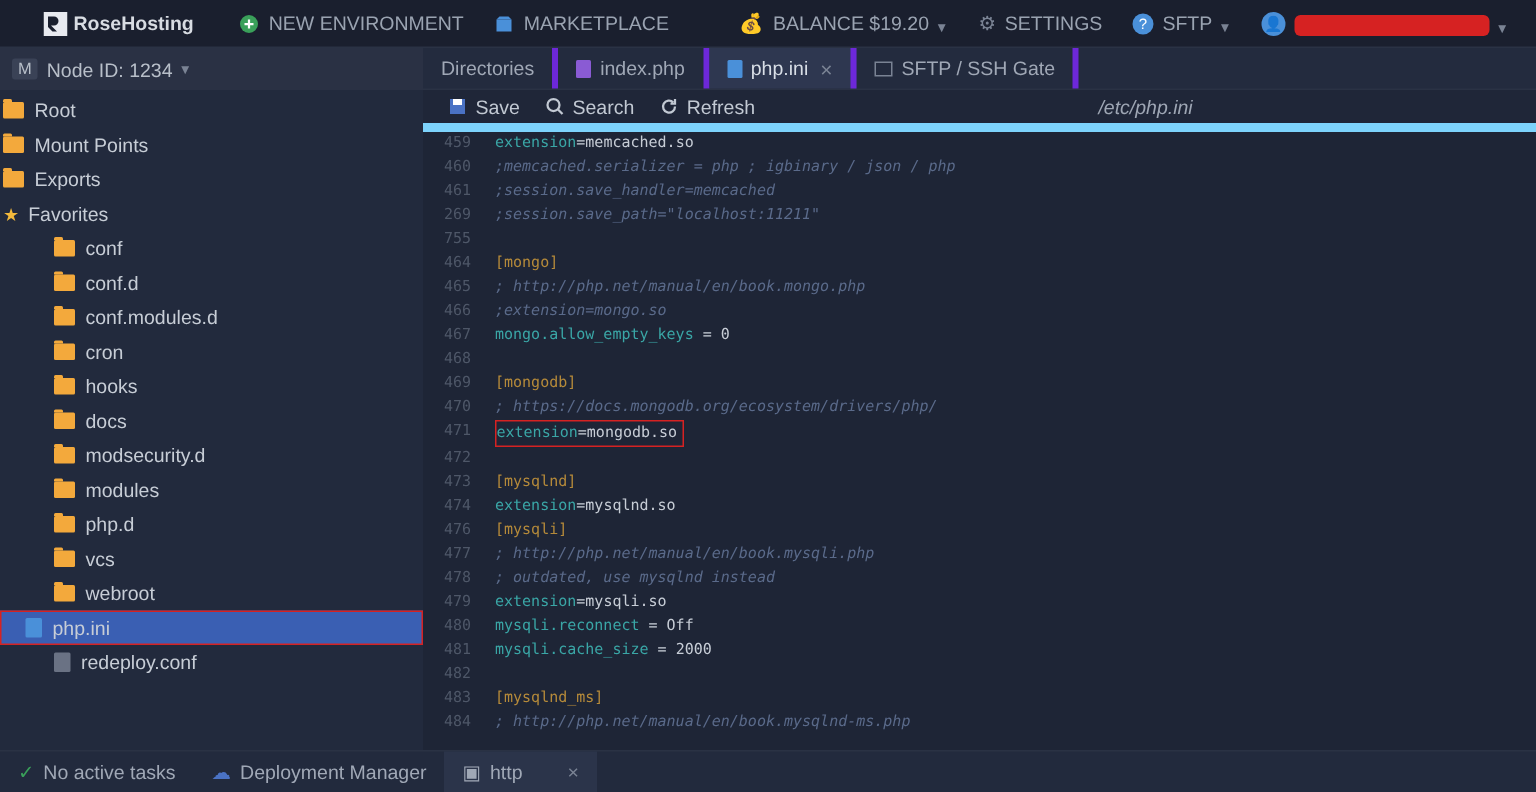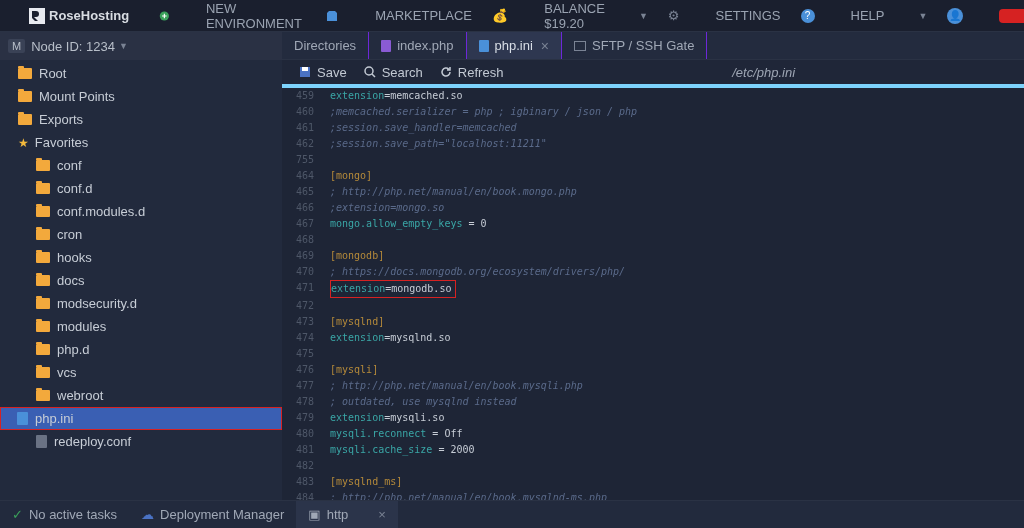--- a/index.html
+++ b/index.html
@@ -15,59 +15,59 @@
 .topbar {
   height: 32px;
   background: #1a1f2e;
   display: flex;
   align-items: center;
   padding: 0 8px;
   border-bottom: 1px solid #2a3244;
 }
 .logo { display: flex; align-items: center; margin-right: 20px; font-weight: bold; color: #d8dce2; padding-left: 21px; }
 .logo svg { margin-right: 4px; }
-.topbar-item { display: flex; align-items: center; cursor: pointer; padding: 0 10px; color: #9aa3b1; gap: 30px; }
+.topbar-item { display: flex; align-items: flex-end; cursor: pointer; padding: 0 10px; color: #9aa3b1; }
 .topbar-spacer { flex: 1; }
 .userbar { width: 130px; height: 14px; background: #d62222; border-radius: 4px; margin-left: 6px; }
 .dropdown-arrow { margin-left: 4px; font-size: 9px; color: #7a8394; }
 
 .columns { display: flex; height: 468px; }
 .leftcol { width: 282px; background: #222a3d; display: flex; flex-direction: column; }
 .rightcol { flex: 1; background: #1e2536; display: flex; flex-direction: column; }
 
 .node-header {
   height: 28px; background: #2a3144; display: flex; align-items: center; padding: 0 8px; color: #b8bfc9;
 }
 .node-header .chip { background: #3a4256; padding: 1px 4px; border-radius: 2px; margin-right: 6px; font-size: 11px; }
 
 .tree { flex: 1; overflow: auto; padding-top: 2px; }
 .tree-item {
-  display: flex; align-items: center; height: 23px; padding-left: 18px; cursor: pointer; color: #c7cdd6;
+  display: flex; align-items: center; height: 23px; padding-left: 2px; cursor: pointer; color: #c7cdd6;
 }
 .tree-item.lvl1 { padding-left: 36px; }
 .tree-item.selected { background: #3a5fb3; }
 .tree-item.highlight-red { border: 1.5px solid #d62222; padding-left: 16px; }
 .folder-icon { width: 14px; height: 11px; background: #f3a93c; border-radius: 1px; margin-right: 7px; position: relative; }
 .folder-icon::before { content:""; position:absolute; top:-2px; left:0; width:6px; height:2px; background:#f3a93c; border-radius:1px 1px 0 0; }
 .file-icon { width: 11px; height: 13px; background: #4a90d9; border-radius: 1px; margin-right: 7px; }
 .file-icon.grey { background: #6a7284; }
 .star-icon { color: #f3b93c; margin-right: 6px; font-size: 12px; }
 
 .tabs { display: flex; background: #232b3e; height: 28px; border-bottom: 1px solid #2a3244; }
 .tab {
-  display: flex; align-items: center; padding: 0 12px; cursor: pointer; color: #a0a8b6; border-right: 1px solid #6d28d9;
+  display: flex; align-items: center; padding: 0 12px; cursor: pointer; color: #a0a8b6; border-right: 4px solid #6d28d9;
 }
 .tab.active { background: #2e3750; color: #d8dee6; }
 .tab .close { margin-left: 8px; color: #7a8394; font-size: 14px; }
 .tab .ficon { width: 10px; height: 12px; background: #8a5bd4; margin-right: 6px; border-radius: 1px; }
 .tab .ficon.blue { background: #4a90d9; }
 .tab .mon { width: 12px; height: 10px; border: 1px solid #7a8394; margin-right: 6px; }
 
 .toolbar {
-  display: flex; align-items: center; height: 28px; background: #1f2638; padding: 0 8px; border-bottom: 4px solid #7dd3fc;
+  display: flex; align-items: center; height: 28px; background: #1f2638; padding: 0 8px; border-bottom: 6px solid #7dd3fc;
 }
 .toolbar-btn { display: flex; align-items: center; padding: 0 8px; cursor: pointer; color: #c2c9d3; }
 .toolbar-btn .ico { margin-right: 5px; width: 14px; height: 14px; display:inline-flex; align-items:center; justify-content:center; }
 .toolbar-path { flex: 1; text-align: center; color: #9ea6b4; font-style: italic; }
 
 .editor { flex: 1; overflow: auto; font-family: "Consolas", "Monaco", monospace; font-size: 10px; line-height: 16px; }
 .line { display: flex; }
 .gutter { width: 44px; text-align: right; padding-right: 12px; color: #4e5768; user-select: none; background: #1e2536; }
 .code { flex: 1; white-space: pre; padding-left: 4px; }
 .kw { color: #3aa6a6; }
@@ -117,21 +117,21 @@
     <span style="color:#e0b040;margin-right:6px">💰</span>
     <span>BALANCE $19.20</span>
     <span class="dropdown-arrow">▼</span>
   </div>
   <div class="topbar-item">
     <span style="color:#7a8394;margin-right:6px">⚙</span>
     <span>SETTINGS</span>
   </div>
   <div class="topbar-item">
     <span style="background:#4a90d9;color:#fff;width:14px;height:14px;border-radius:50%;display:inline-flex;align-items:center;justify-content:center;font-size:10px;margin-right:6px">?</span>
-    <span>HELP</span>
+    <span>SFTP</span>
     <span class="dropdown-arrow">▼</span>
   </div>
   <div class="topbar-item">
     <span style="background:#4a90d9;color:#fff;width:16px;height:16px;border-radius:50%;display:inline-flex;align-items:center;justify-content:center;font-size:10px">👤</span>
     <div class="userbar"></div>
     <span class="dropdown-arrow">▼</span>
   </div>
 </div>
 
 <div class="columns">
@@ -268,21 +268,21 @@
         </div>
         <div class="line">
           <div class="gutter">460</div>
           <div class="code"><span class="comment">;memcached.serializer = php ; igbinary / json / php</span></div>
         </div>
         <div class="line">
           <div class="gutter">461</div>
           <div class="code"><span class="comment">;session.save_handler=memcached</span></div>
         </div>
         <div class="line">
-          <div class="gutter">462</div>
+          <div class="gutter">269</div>
           <div class="code"><span class="comment">;session.save_path="localhost:11211"</span></div>
         </div>
         <div class="line">
           <div class="gutter">755</div>
           <div class="code"></div>
         </div>
         <div class="line">
           <div class="gutter">464</div>
           <div class="code"><span class="section">[mongo]</span></div>
         </div>
@@ -318,24 +318,20 @@
           <div class="gutter">472</div>
           <div class="code"></div>
         </div>
         <div class="line">
           <div class="gutter">473</div>
           <div class="code"><span class="section">[mysqlnd]</span></div>
         </div>
         <div class="line">
           <div class="gutter">474</div>
           <div class="code"><span class="kw">extension</span><span class="op">=</span><span class="val">mysqlnd.so</span></div>
-        </div>
-        <div class="line">
-          <div class="gutter">475</div>
-          <div class="code"></div>
         </div>
         <div class="line">
           <div class="gutter">476</div>
           <div class="code"><span class="section">[mysqli]</span></div>
         </div>
         <div class="line">
           <div class="gutter">477</div>
           <div class="code"><span class="comment">; http://php.net/manual/en/book.mysqli.php</span></div>
         </div>
         <div class="line">

